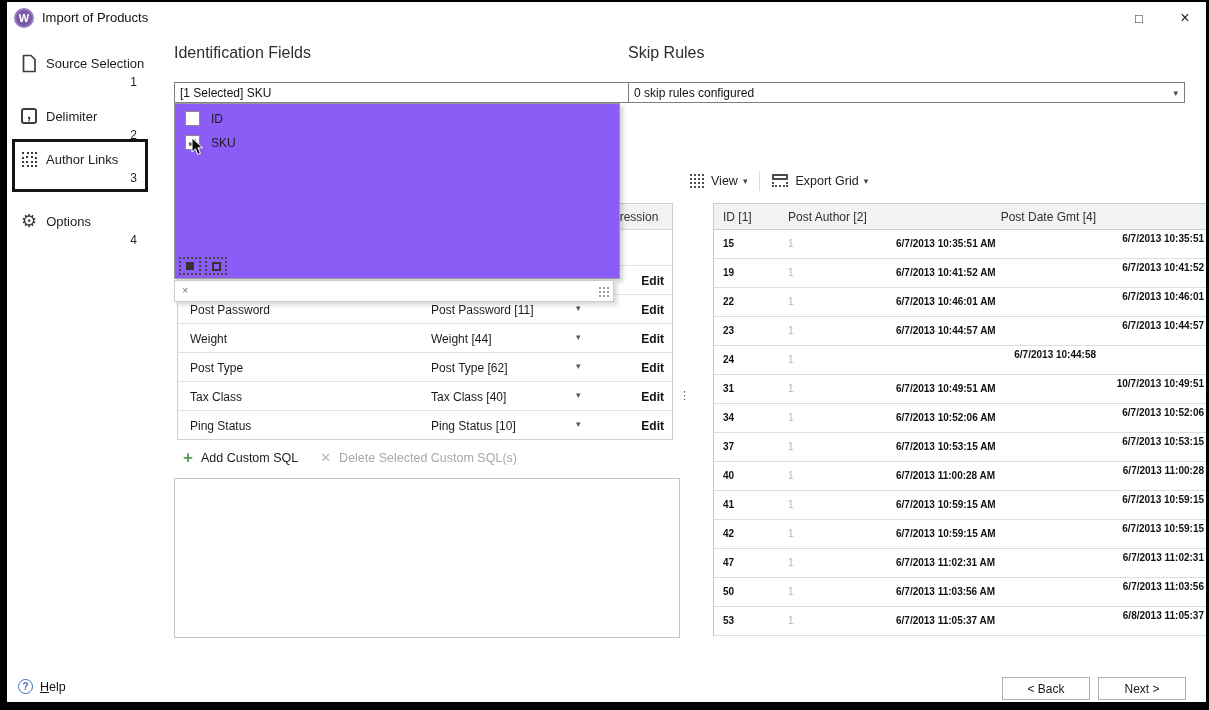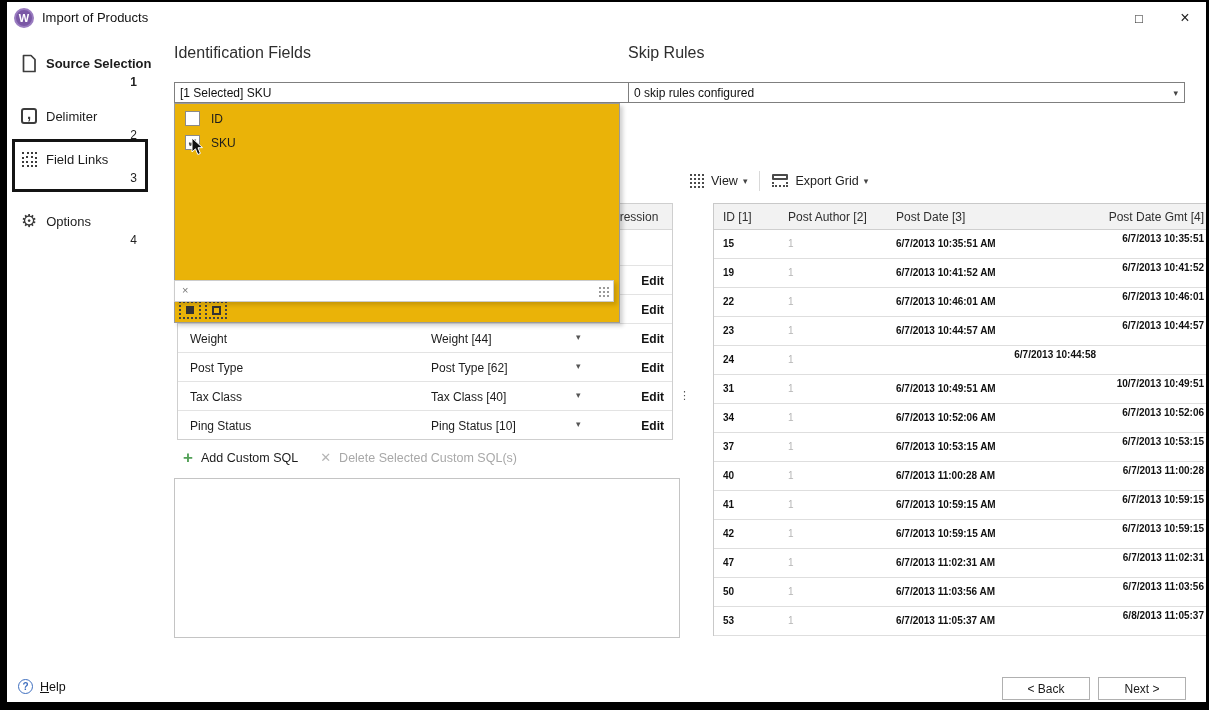--- a/index.html
+++ b/index.html
@@ -40,21 +40,21 @@
   .h-skip { left:621px; }
 
   
   .combo { position:absolute; top:80px; height:21px; border:1px solid #7f7f7f; background:#fff;
            font-size:12px; color:#111; display:flex; align-items:center; padding:0 22px 0 5px; }
   .combo .caret { position:absolute; right:6px; top:5px; font-size:9px; color:#444; }
   .combo-ident { left:167px; width:502px; }
   .combo-skip { left:621px; width:557px; }
 
   
-  .popup { position:absolute; left:167px; top:101px; width:446px; height:220px; background:#eab308;
+  .popup { position:absolute; left:167px; top:101px; width:446px; height:176px; background:#8b5cf6;
            border:1px solid #9a9a9a; box-shadow:3px 3px 4px rgba(0,0,0,0.18); z-index:5; }
   .popt { display:flex; align-items:center; gap:11px; padding-left:10px; height:19px; margin-top:5px; }
   .cbx { width:15px; height:15px; border:1px solid #8a8a8a; background:#fff; display:flex;
          align-items:center; justify-content:center; font-size:12px; color:#4a4a4a; flex:none; }
   .popt-label { font-size:12px; color:#1c1c1c; }
   .popup-foot { position:absolute; left:4px; bottom:3px; display:flex; gap:4px; }
   .dotted-btn { width:22px; height:18px; border:2px dotted #444; display:flex; align-items:center; justify-content:center; }
   .dotted-btn .sq-fill { width:8px; height:8px; background:#333; }
   .dotted-btn .sq-hollow { width:9px; height:9px; border:2px solid #333; }
   .popup-resize { position:absolute; left:167px; top:278px; width:440px; height:22px; background:#fff;
@@ -131,21 +131,21 @@
 
 <div class="window">
 
   <div class="titlebar">
     <div class="app-icon">W</div>
     <div class="title-text">Import of Products</div>
     <div class="win-btn max">□</div>
     <div class="win-btn close">×</div>
   </div>
 
-  <div class="step" style="top:46px;font-weight:bold;">
+  <div class="step" style="top:46px;">
     <div class="step-row">
       <span class="icon-doc">
         <svg width="16" height="19" viewBox="0 0 16 19">
             <path d="M2.5 1.5 h7.5 l4 4 v12 h-11.5 z" fill="none" stroke="#3c3c3c" stroke-width="1.7" stroke-linejoin="round"></path>
           </svg>
       </span>
       <span class="step-label">Source Selection</span>
     </div>
     <div class="step-num">1</div>
   </div>
@@ -154,21 +154,21 @@
     <div class="step-row">
       <span class="icon-quote">,</span>
       <span class="step-label">Delimiter</span>
     </div>
     <div class="step-num">2</div>
   </div>
 
   <div class="step selected" style="top:137px;">
     <div class="step-row">
       <span class="icon-dotgrid"></span>
-      <span class="step-label">Field Links</span>
+      <span class="step-label">Author Links</span>
     </div>
     <div class="step-num">3</div>
   </div>
 
   <div class="step" style="top:204px;">
     <div class="step-row">
       <span class="icon-gear">⚙</span>
       <span class="step-label">Options</span>
     </div>
     <div class="step-num">4</div>
@@ -273,21 +273,20 @@
         <span class="bot"></span>
       </span>
     <span>Export Grid</span>
     <span class="tb-caret">▾</span>
   </div>
 
   <div class="prev-grid">
     <div class="prev-head">
       <span class="c c-id">ID [1]</span>
       <span class="c c-author">Post Author [2]</span>
-      <span class="c c-date">Post Date [3]</span>
       <span class="c c-gmt">Post Date Gmt [4]</span>
     </div>
     <div id="prev-rows">
         <div class="prev-row">
           <span class="c c-id">15</span>
           <span class="c c-author">1</span>
           <span class="c c-date">6/7/2013 10:35:51 AM</span>
           <span class="c c-gmt">6/7/2013 10:35:51</span>
         </div>
         <div class="prev-row">

